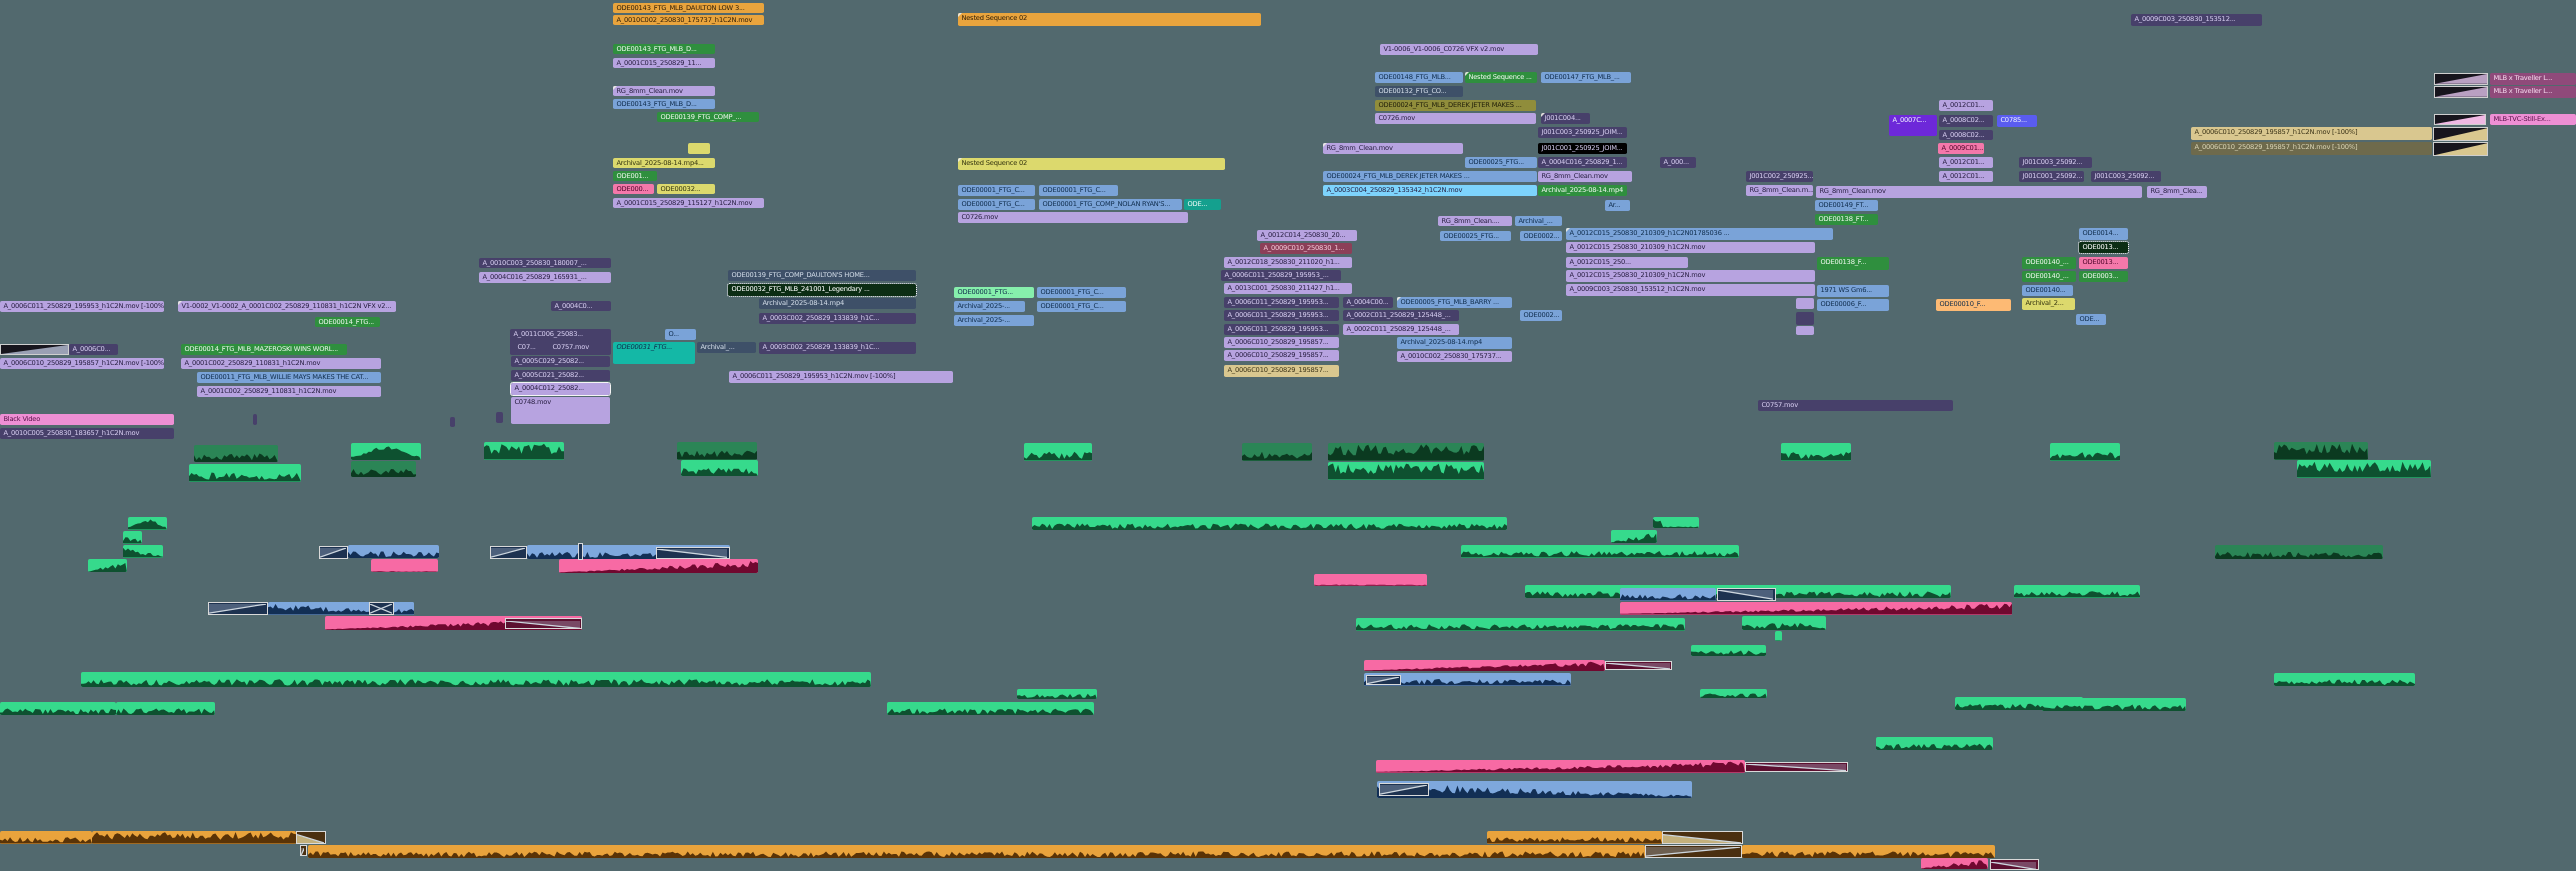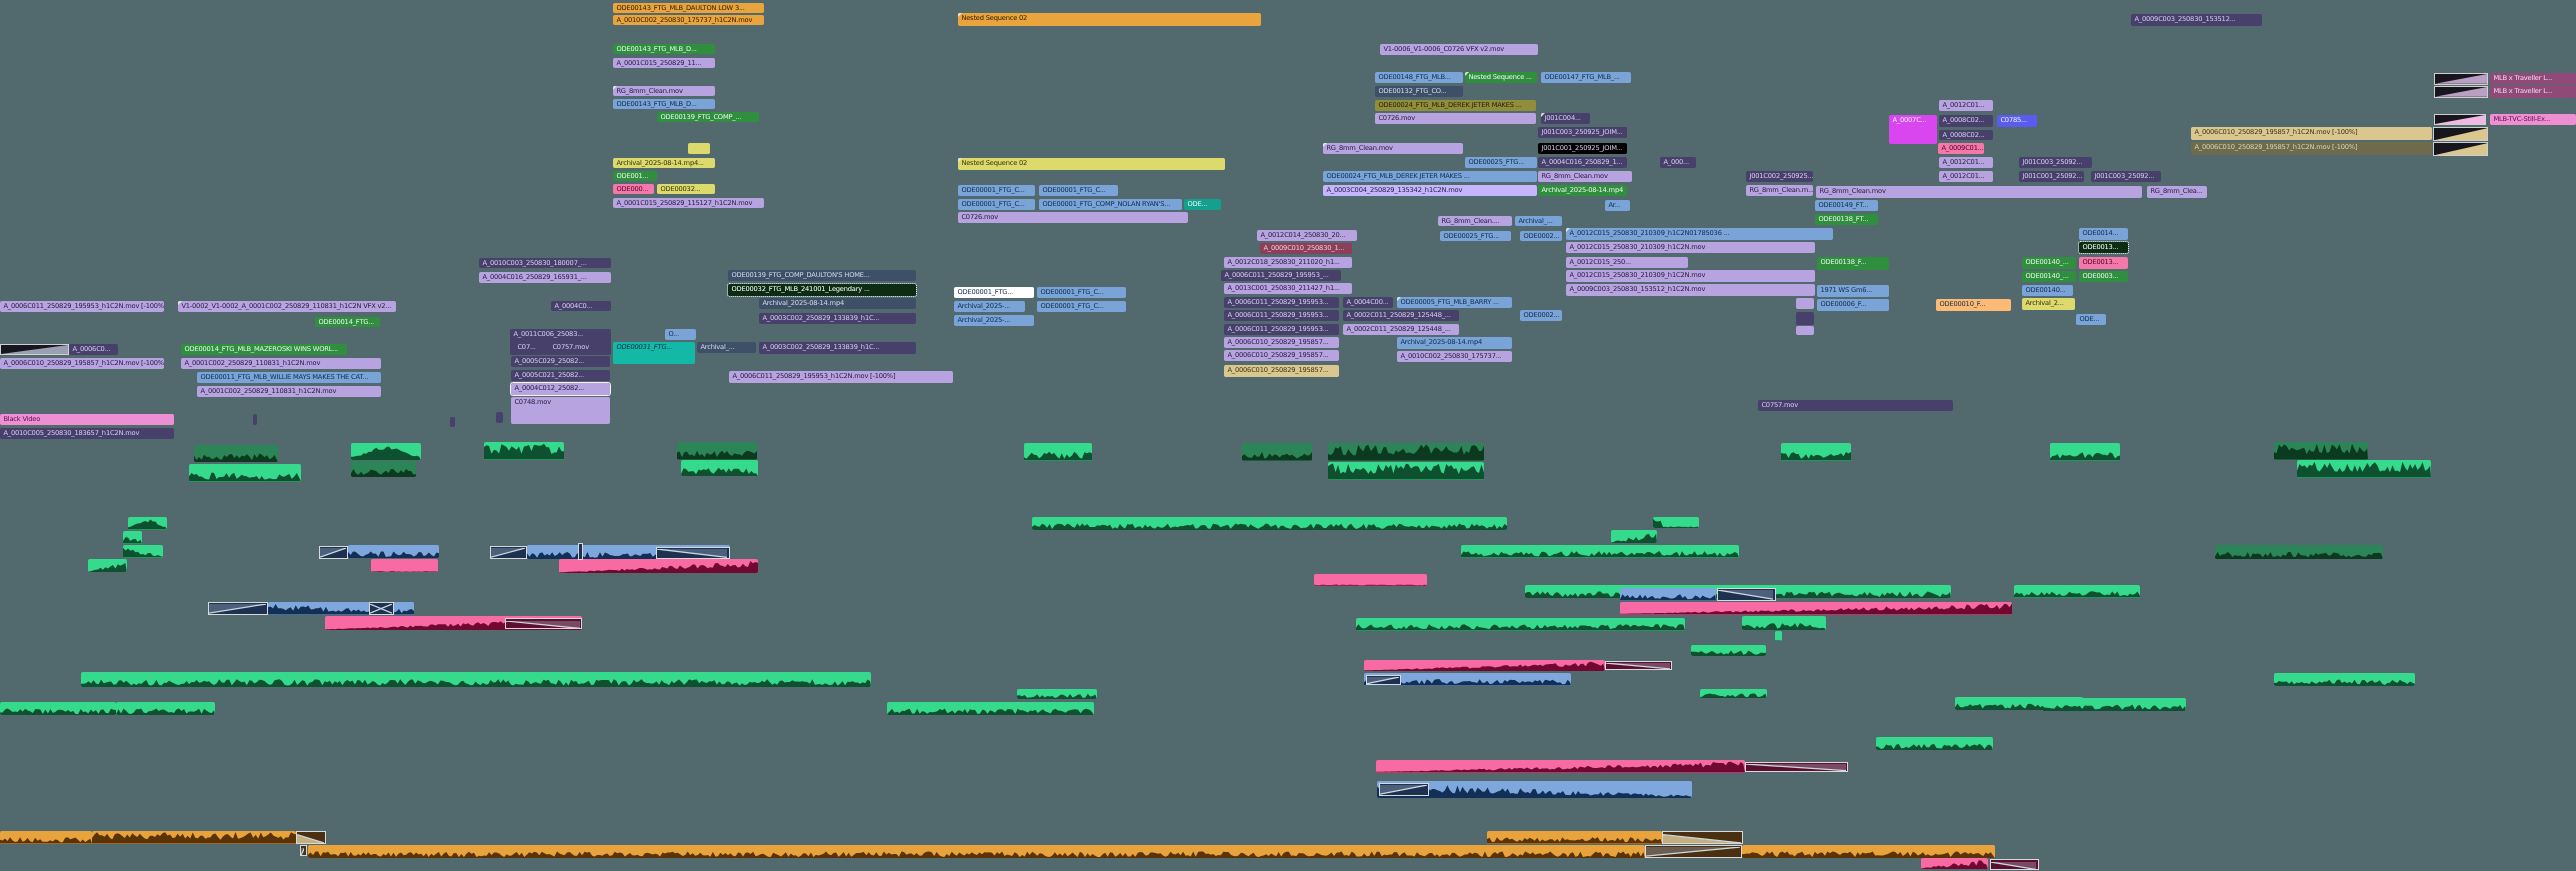--- a/index.html
+++ b/index.html
@@ -45,28 +45,28 @@
       <div class="vclip" style="left: 1541px; top: 113px; width: 49px; height: 11px; background: rgb(71, 64, 106); color: rgb(214, 205, 240);">J001C004...<span class="fold"></span></div>
       <div class="vclip" style="left: 1538px; top: 127px; width: 89px; height: 11px; background: rgb(71, 64, 106); color: rgb(214, 205, 240);">J001C003_250925_JOIM...</div>
       <div class="vclip" style="left: 1323px; top: 143px; width: 140px; height: 11px; background: rgb(183, 163, 224); color: rgb(35, 26, 60);">RG_8mm_Clean.mov<span class="fold"></span></div>
       <div class="vclip" style="left: 1538px; top: 143px; width: 89px; height: 11px; background: #000000; color: rgb(214, 205, 240);">J001C001_250925_JOIM...</div>
       <div class="vclip" style="left: 1465px; top: 157px; width: 72px; height: 11px; background: rgb(122, 163, 216); color: rgb(14, 43, 74);">ODE00025_FTG...</div>
       <div class="vclip" style="left: 1538px; top: 157px; width: 89px; height: 11px; background: rgb(71, 64, 106); color: rgb(214, 205, 240);">A_0004C016_250829_1...</div>
       <div class="vclip" style="left: 1660px; top: 157px; width: 36px; height: 11px; background: rgb(71, 64, 106); color: rgb(214, 205, 240);">A_000...</div>
       <div class="vclip" style="left: 1323px; top: 171px; width: 214px; height: 11px; background: rgb(122, 163, 216); color: rgb(14, 43, 74);">ODE00024_FTG_MLB_DEREK JETER MAKES ...</div>
       <div class="vclip" style="left: 1538px; top: 171px; width: 94px; height: 11px; background: rgb(183, 163, 224); color: rgb(35, 26, 60);">RG_8mm_Clean.mov</div>
       <div class="vclip" style="left: 1746px; top: 171px; width: 67px; height: 11px; background: rgb(71, 64, 106); color: rgb(214, 205, 240);">J001C002_250925...</div>
-      <div class="vclip" style="left: 1323px; top: 185px; width: 214px; height: 11px; background: #c4b5fd; color: rgb(35, 26, 60);">A_0003C004_250829_135342_h1C2N.mov</div>
+      <div class="vclip" style="left: 1323px; top: 185px; width: 214px; height: 11px; background: #7dd3fc; color: rgb(35, 26, 60);">A_0003C004_250829_135342_h1C2N.mov</div>
       <div class="vclip" style="left: 1538px; top: 185px; width: 89px; height: 11px; background: rgb(47, 143, 62); color: rgb(234, 246, 234);">Archival_2025-08-14.mp4</div>
       <div class="vclip" style="left: 1746px; top: 185px; width: 67px; height: 11px; background: rgb(183, 163, 224); color: rgb(35, 26, 60);">RG_8mm_Clean.m...</div>
       <div class="vclip" style="left: 1605px; top: 200px; width: 25px; height: 11px; background: rgb(122, 163, 216); color: rgb(14, 43, 74);">Ar...</div>
       <div class="vclip" style="left: 1815px; top: 200px; width: 63px; height: 11px; background: rgb(122, 163, 216); color: rgb(14, 43, 74);">ODE00149_FT...</div>
       <div class="vclip" style="left: 1815px; top: 214px; width: 63px; height: 11px; background: rgb(47, 143, 62); color: rgb(234, 246, 234);">ODE00138_FT...</div>
       <div class="vclip" style="left: 1939px; top: 100px; width: 54px; height: 11px; background: rgb(183, 163, 224); color: rgb(35, 26, 60);">A_0012C01...</div>
-      <div class="vclip" style="left: 1889px; top: 115px; width: 48px; height: 29px; background: #d946ef; color: rgb(238, 240, 255);">A_0007C...</div>
+      <div class="vclip" style="left: 1889px; top: 115px; width: 48px; height: 21px; background: #6d28d9; color: rgb(238, 240, 255);">A_0007C...</div>
       <div class="vclip" style="left: 1939px; top: 115px; width: 54px; height: 11.7px; background: rgb(71, 64, 106); color: rgb(214, 205, 240);">A_0008C02...</div>
       <div class="vclip" style="left: 1997px; top: 115px; width: 40px; height: 11.7px; background: rgb(90, 92, 240); color: rgb(238, 240, 255);">C0785...</div>
       <div class="vclip" style="left: 1939px; top: 130px; width: 54px; height: 10px; background: rgb(71, 64, 106); color: rgb(214, 205, 240);">A_0008C02...</div>
       <div class="vclip" style="left: 1938px; top: 143px; width: 46px; height: 11px; background: rgb(244, 120, 170); color: rgb(77, 3, 40);">A_0009C01...</div>
       <div class="vclip" style="left: 1939px; top: 157px; width: 54px; height: 11px; background: rgb(183, 163, 224); color: rgb(35, 26, 60);">A_0012C01...</div>
       <div class="vclip" style="left: 2019px; top: 157px; width: 73px; height: 11px; background: rgb(71, 64, 106); color: rgb(214, 205, 240);">J001C003_25092...</div>
       <div class="vclip" style="left: 1939px; top: 171px; width: 54px; height: 11px; background: rgb(183, 163, 224); color: rgb(35, 26, 60);">A_0012C01...</div>
       <div class="vclip" style="left: 2019px; top: 171px; width: 65px; height: 11px; background: rgb(71, 64, 106); color: rgb(214, 205, 240);">J001C001_25092...</div>
       <div class="vclip" style="left: 2091px; top: 171px; width: 70px; height: 11px; background: rgb(71, 64, 106); color: rgb(214, 205, 240);">J001C003_25092...</div>
       <div class="vclip" style="left: 1816px; top: 186px; width: 326px; height: 11.7px; background: rgb(183, 163, 224); color: rgb(35, 26, 60);">RG_8mm_Clean.mov</div>
@@ -152,21 +152,21 @@
       <div class="vclip" style="left: 496px; top: 412px; width: 6.7px; height: 11px; background: rgb(71, 64, 106); color: rgb(214, 205, 240);"></div>
       <div class="vclip" style="left: 728px; top: 270px; width: 188px; height: 11px; background: rgb(62, 80, 104); color: rgb(210, 220, 232);">ODE00139_FTG_COMP_DAULTON'S HOME...</div>
       <div class="vclip sel" style="left: 728px; top: 284px; width: 188px; height: 11.7px; background: rgb(12, 45, 20); color: rgb(255, 255, 255);">ODE00032_FTG_MLB_241001_Legendary ...</div>
       <div class="vclip" style="left: 759px; top: 298px; width: 157px; height: 11px; background: rgb(62, 80, 104); color: rgb(210, 220, 232);">Archival_2025-08-14.mp4</div>
       <div class="vclip" style="left: 759px; top: 313px; width: 157px; height: 11px; background: rgb(71, 64, 106); color: rgb(214, 205, 240);">A_0003C002_250829_133839_h1C...</div>
       <div class="vclip" style="left: 665px; top: 329px; width: 31px; height: 11px; background: rgb(122, 163, 216); color: rgb(14, 43, 74);">O...</div>
       <div class="vclip" style="left: 613px; top: 342px; width: 82px; height: 22px; background: #14b8a6; color: rgb(14, 43, 74); font-style: italic;">ODE00031_FTG...</div>
       <div class="vclip" style="left: 697px; top: 342px; width: 59px; height: 11px; background: rgb(62, 80, 104); color: rgb(210, 220, 232);">Archival_...</div>
       <div class="vclip" style="left: 759px; top: 342px; width: 157px; height: 11.7px; background: rgb(71, 64, 106); color: rgb(214, 205, 240);">A_0003C002_250829_133839_h1C...</div>
       <div class="vclip" style="left: 729px; top: 371px; width: 224px; height: 11.7px; background: rgb(183, 163, 224); color: rgb(35, 26, 60);">A_0006C011_250829_195953_h1C2N.mov [-100%]</div>
-      <div class="vclip" style="left: 954px; top: 287px; width: 80px; height: 11px; background: #ffffff; color: rgb(14, 43, 74);">ODE00001_FTG...</div>
+      <div class="vclip" style="left: 954px; top: 287px; width: 80px; height: 11px; background: #86efac; color: rgb(14, 43, 74);">ODE00001_FTG...</div>
       <div class="vclip" style="left: 1037px; top: 287px; width: 89px; height: 11px; background: rgb(122, 163, 216); color: rgb(14, 43, 74);">ODE00001_FTG_C...</div>
       <div class="vclip" style="left: 954px; top: 301px; width: 71px; height: 11px; background: rgb(122, 163, 216); color: rgb(14, 43, 74);">Archival_2025-...</div>
       <div class="vclip" style="left: 1037px; top: 301px; width: 89px; height: 11px; background: rgb(122, 163, 216); color: rgb(14, 43, 74);">ODE00001_FTG_C...</div>
       <div class="vclip" style="left: 954px; top: 315px; width: 80px; height: 11px; background: rgb(122, 163, 216); color: rgb(14, 43, 74);">Archival_2025-...</div>
       <div class="vclip" style="left: 1758px; top: 400px; width: 195px; height: 11px; background: rgb(71, 64, 106); color: rgb(214, 205, 240);">C0757.mov</div>
       <div class="thumb" style="left: 0px; top: 344px; width: 69px; height: 11px; background: rgb(23, 21, 29);">
         <svg width="69" height="11" viewBox="0 0 82 13" preserveAspectRatio="none">
           <polygon points="0 13 82 2 82 13" fill="#9aa0b4"></polygon>
         </svg>
       </div>

